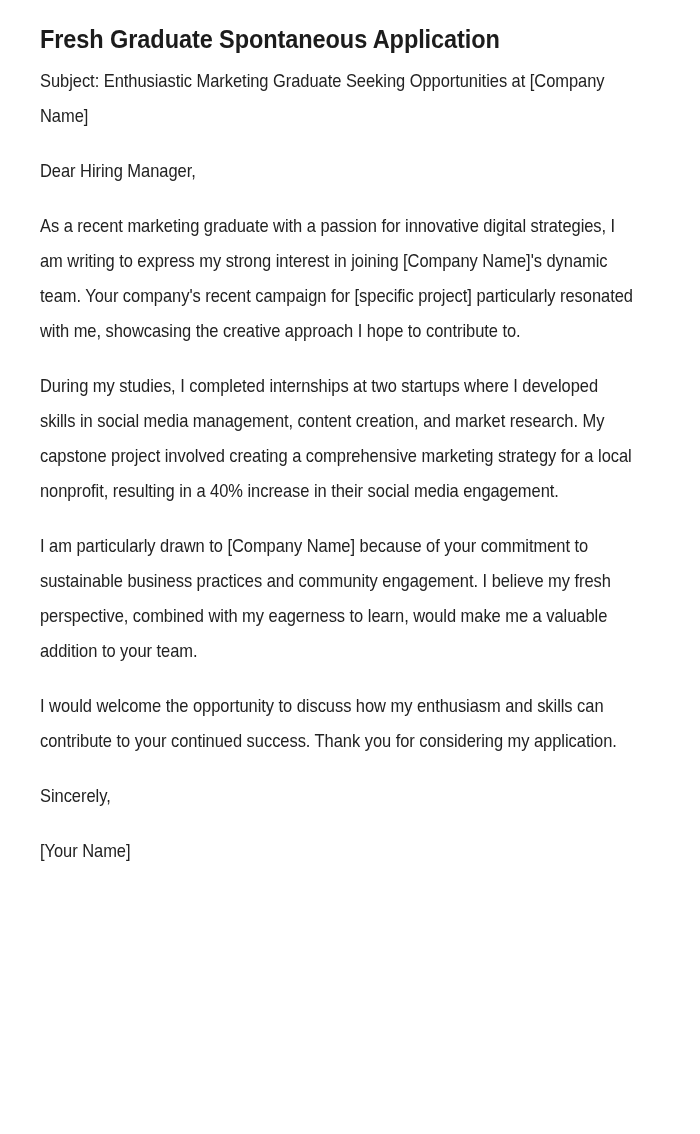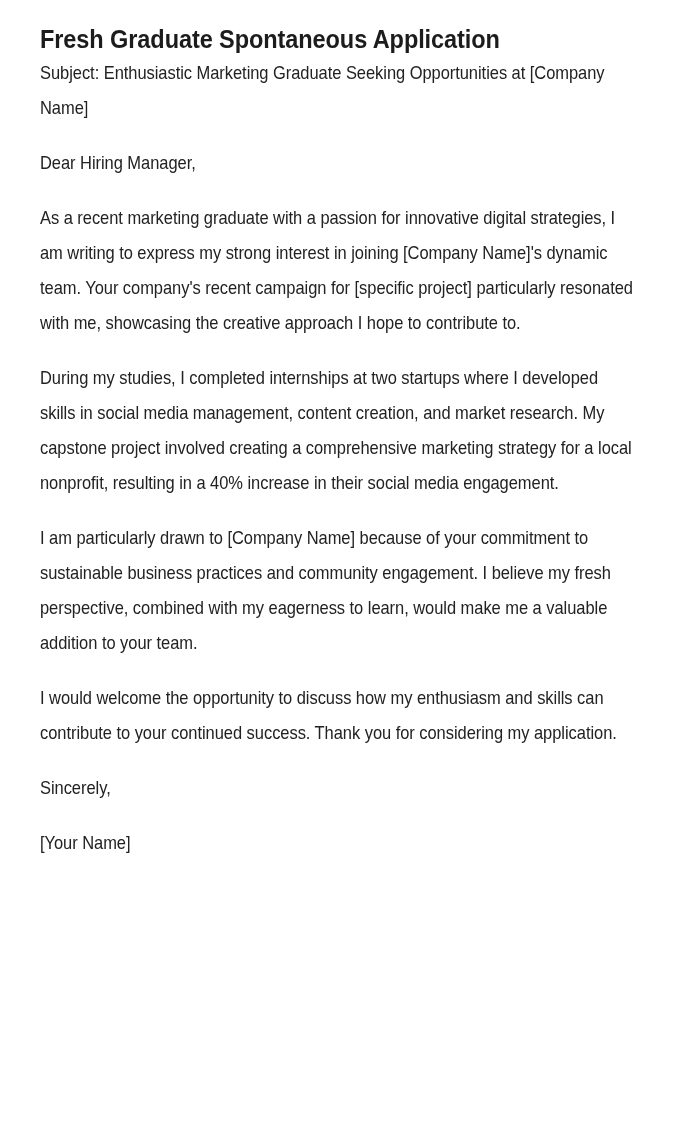--- a/index.html
+++ b/index.html
@@ -34,20 +34,21 @@
     line-height: 34px;
     font-weight: bold;
     letter-spacing: -0.1px;
     color: #1c1c1c;
     transform: scaleX(0.905);
     transform-origin: left center;
     white-space: nowrap;
   }
 
   .letter-body {
+    margin-top: 8px;
   }
 
   .para {
     margin: 0;
     padding: 0;
     font-family: "Liberation Sans", sans-serif;
     font-size: 18.2px;
     line-height: 35px;
     font-weight: normal;
     color: #222222;

